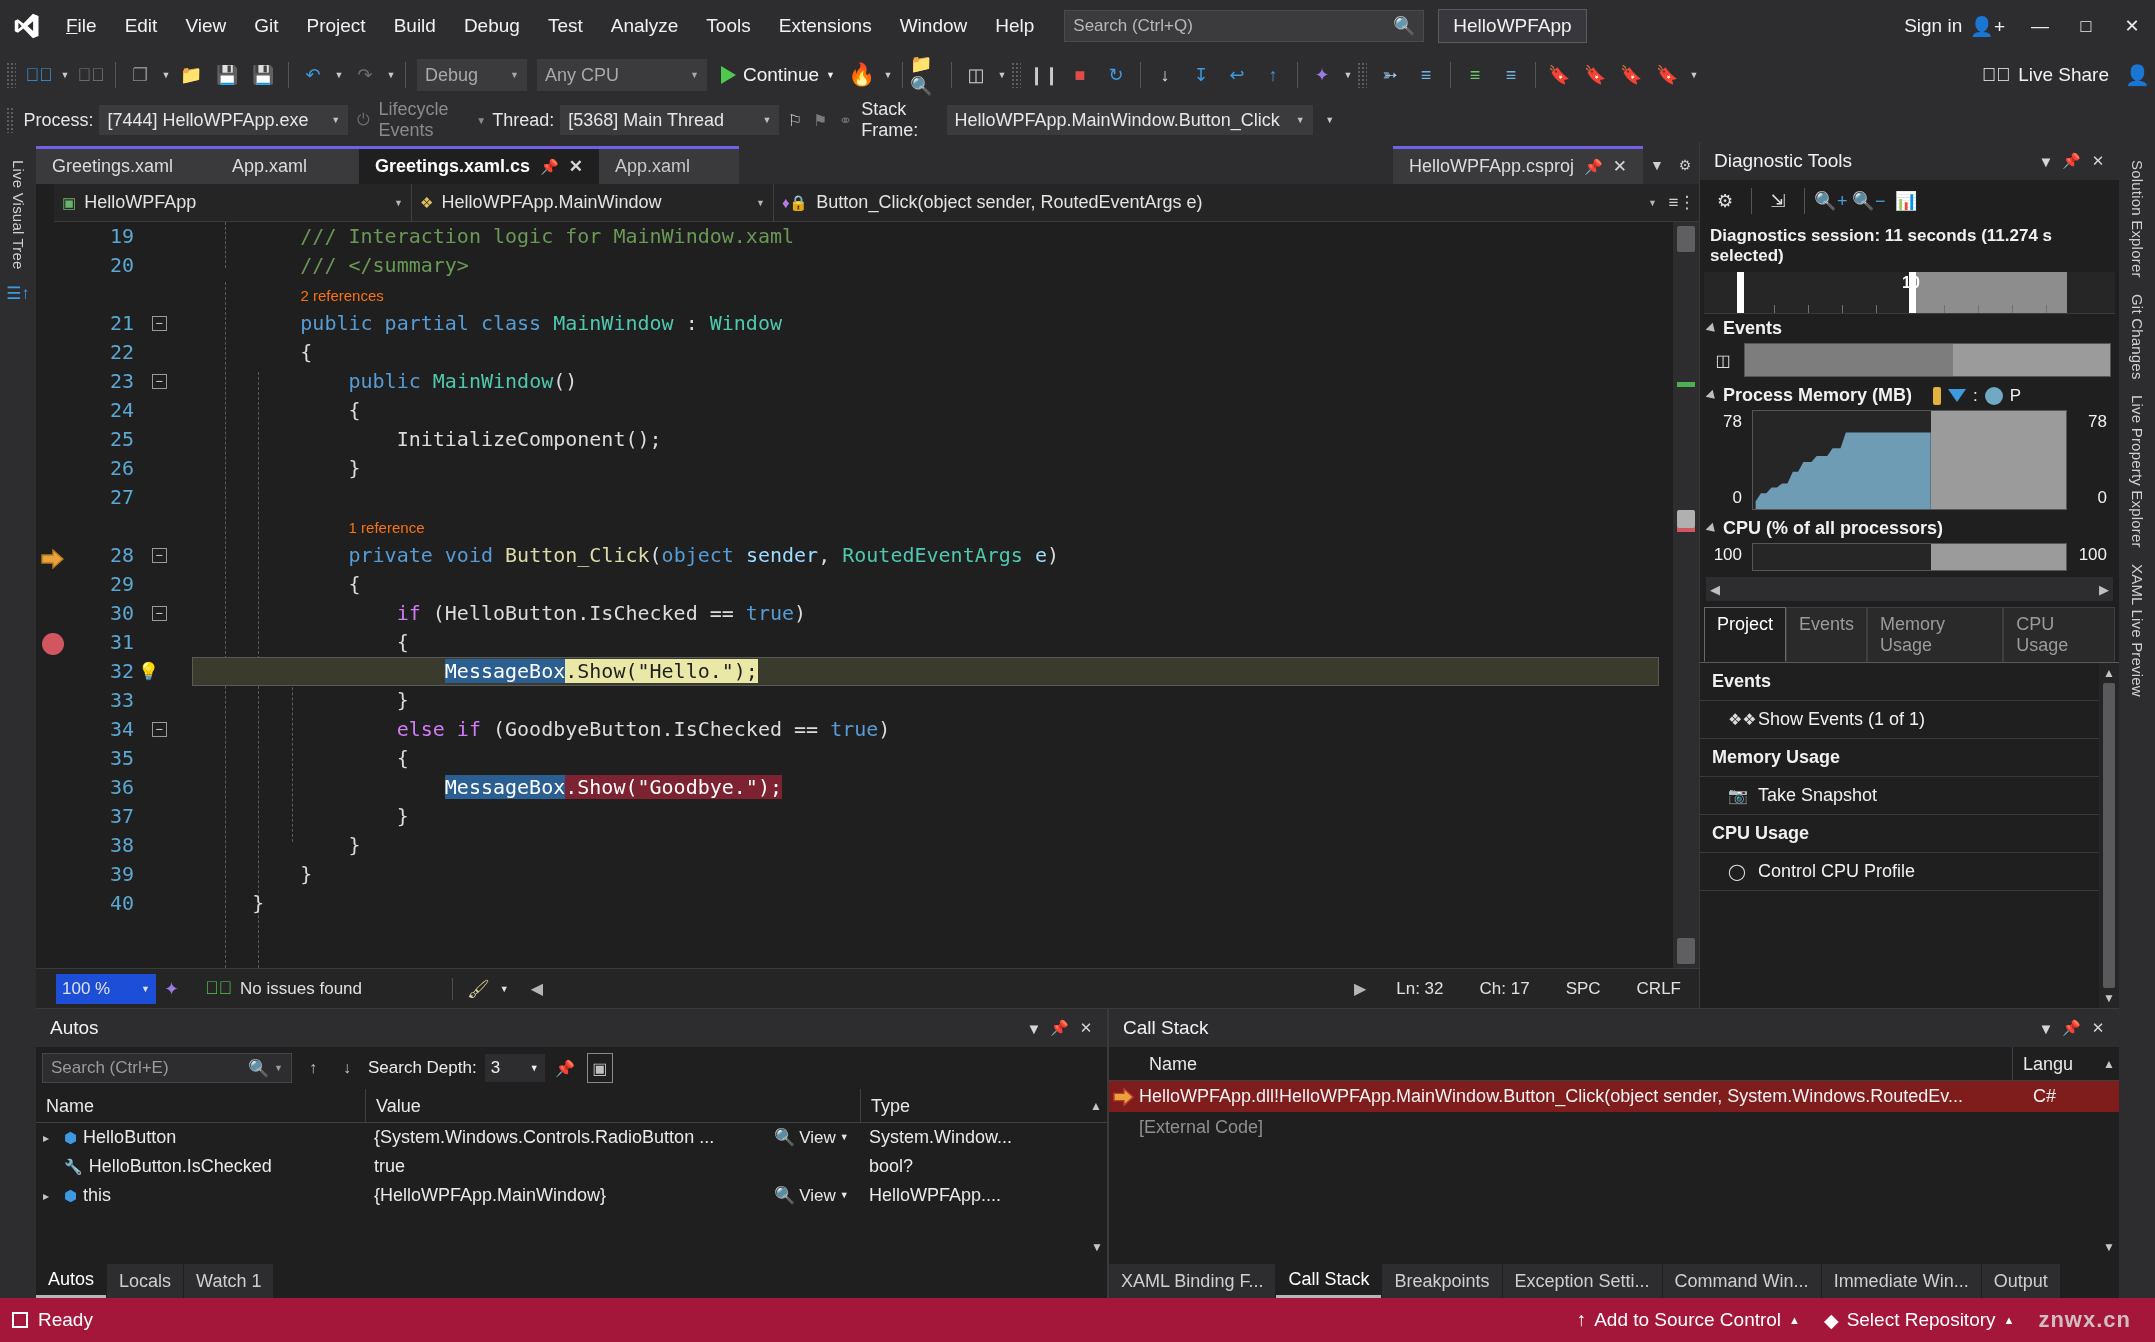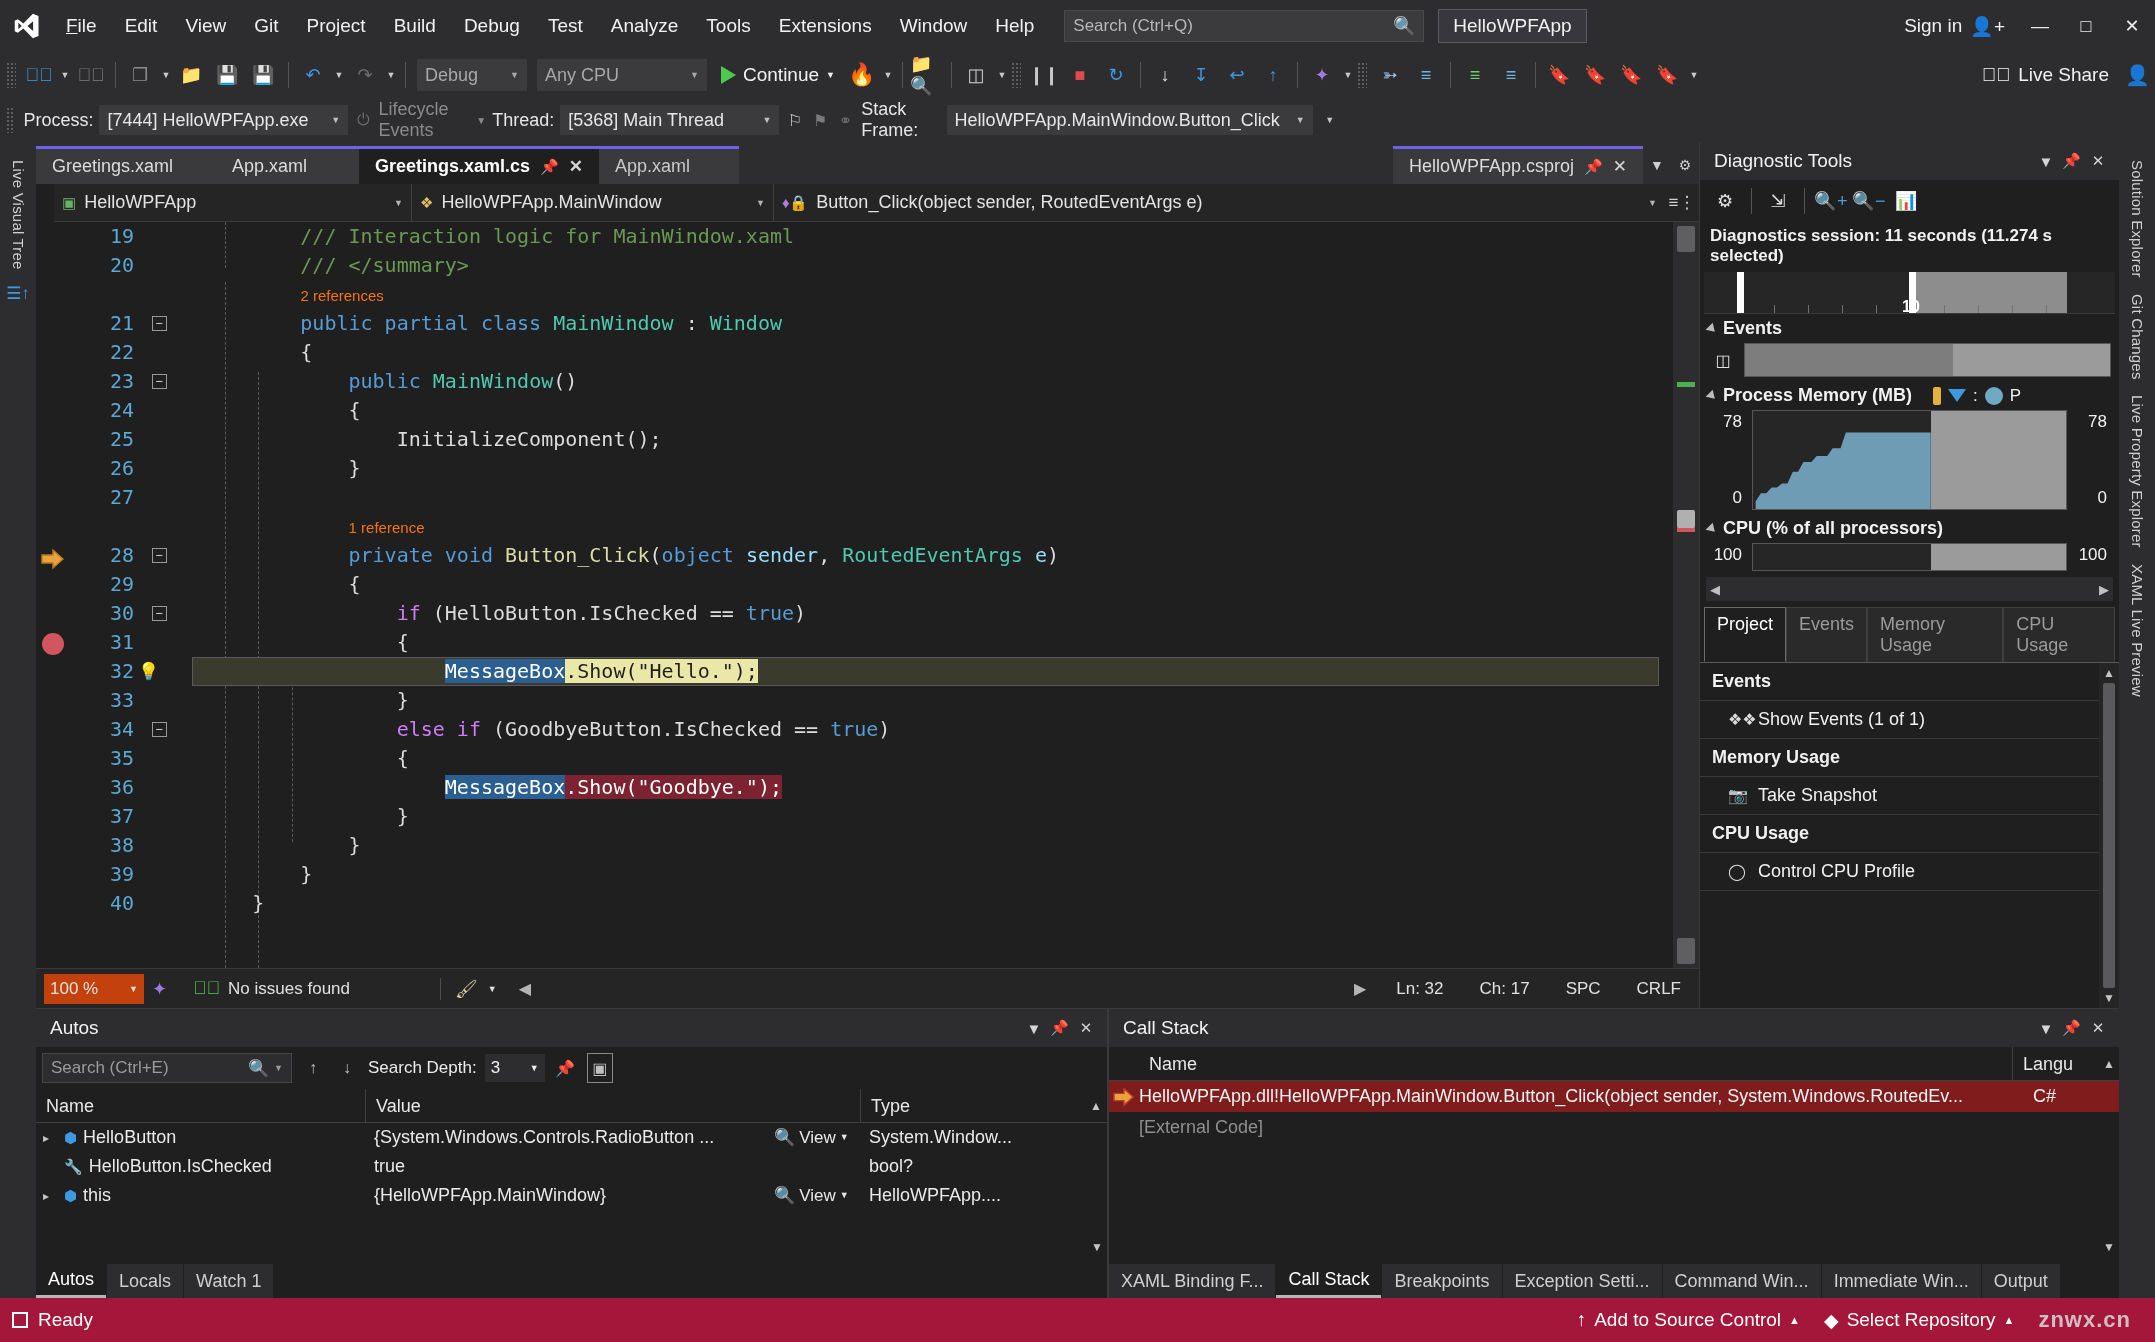--- a/index.html
+++ b/index.html
@@ -112,21 +112,21 @@
   .bp-dot { position:absolute; left:6px; width:22px;height:22px;border-radius:50%; background:#d1565f; }
   .arrow-ip { position:absolute; left:4px; width:26px; height:22px; }
   .bulb { color:#d8c43a; font-size:17px; }
 
   .scroll-right { width:26px; background:#2d2d30; position:relative; flex:0 0 26px; }
   .sr-thumb { position:absolute; left:4px; right:4px; background:#5a5a5c; border-radius:2px; }
   .sr-mark { position:absolute; left:4px; right:4px; height:5px; }
 
   .edstatus { height:40px; flex:0 0 40px; background:#252526; display:flex; align-items:center; font-size:17px; color:#e0e0e0;
       border-top:1px solid #3a3a3a; }
-  .zoom-combo { width:100px; height:30px; margin-left:8px; background:#c2410c; display:flex; align-items:center; justify-content:space-between; padding:0 6px; }
+  .zoom-combo { width:100px; height:30px; margin-left:20px; background:#1d4ed8; display:flex; align-items:center; justify-content:space-between; padding:0 6px; }
   .es-sep { width:1px; height:22px; background:#4d4d4d; margin:0 14px; }
   .es-cell { padding:0 18px; }
 
   
   .diag { width:420px; flex:0 0 420px; background:#1f1f1f; display:flex; flex-direction:column;
      border-left:1px solid #3a3a3a; }
   .panel-head { height:38px; display:flex; align-items:center; padding:0 8px 0 14px; background:#2d2d30; font-size:19px; }
   .panel-head .ph-title { flex:1; }
   .ph-btn { width:26px;height:30px; display:flex;align-items:center;justify-content:center; color:#d5d5d5; font-size:15px; }
   .diag-toolbar { height:42px; display:flex; align-items:center; gap:4px; padding-left:8px; background:#1f1f1f; }
@@ -490,21 +490,21 @@
             <div class="dt-ico" style="color:#4a9eda;">🔍+</div>
             <div class="dt-ico" style="color:#4a9eda;">🔍−</div>
             <div class="dt-ico" style="color:#4a9eda;">📊</div>
           </div>
           <div class="diag-session">Diagnostics session: 11 seconds (11.274 s selected)</div>
 
           <div class="timeline">
             <div class="tl-sel" style="left:205px;right:48px;"></div>
             <div class="tl-cursor" style="left:33px;"></div>
             <div class="tl-cursor" style="left:205px;"></div>
-            <div class="tl-label" style="left:198px;margin-top:24px;">10</div>
+            <div class="tl-label" style="left:198px;">10</div>
             <div class="tl-tick" style="left:70px;"></div>
               <div class="tl-tick" style="left:104px;"></div>
             <div class="tl-tick" style="left:138px;"></div>
               <div class="tl-tick" style="left:172px;"></div>
             <div class="tl-tick" style="left:240px;"></div>
               <div class="tl-tick" style="left:274px;"></div>
             <div class="tl-tick" style="left:308px;"></div>
               <div class="tl-tick" style="left:342px;"></div>
           </div>
 

